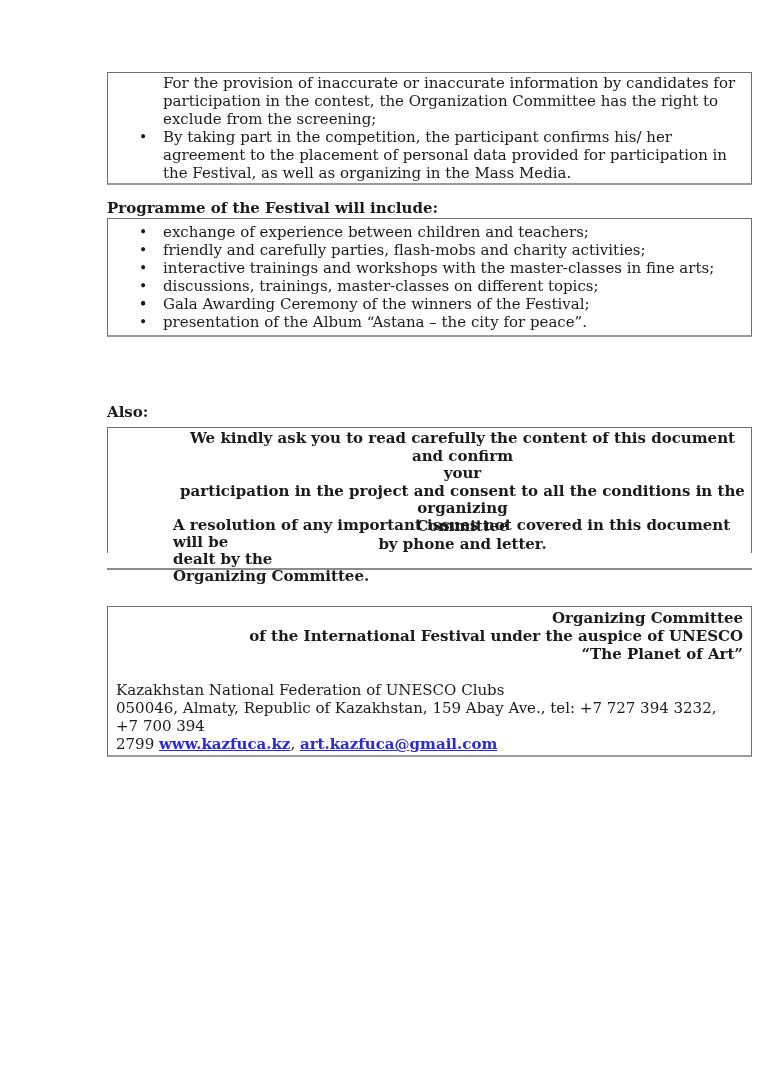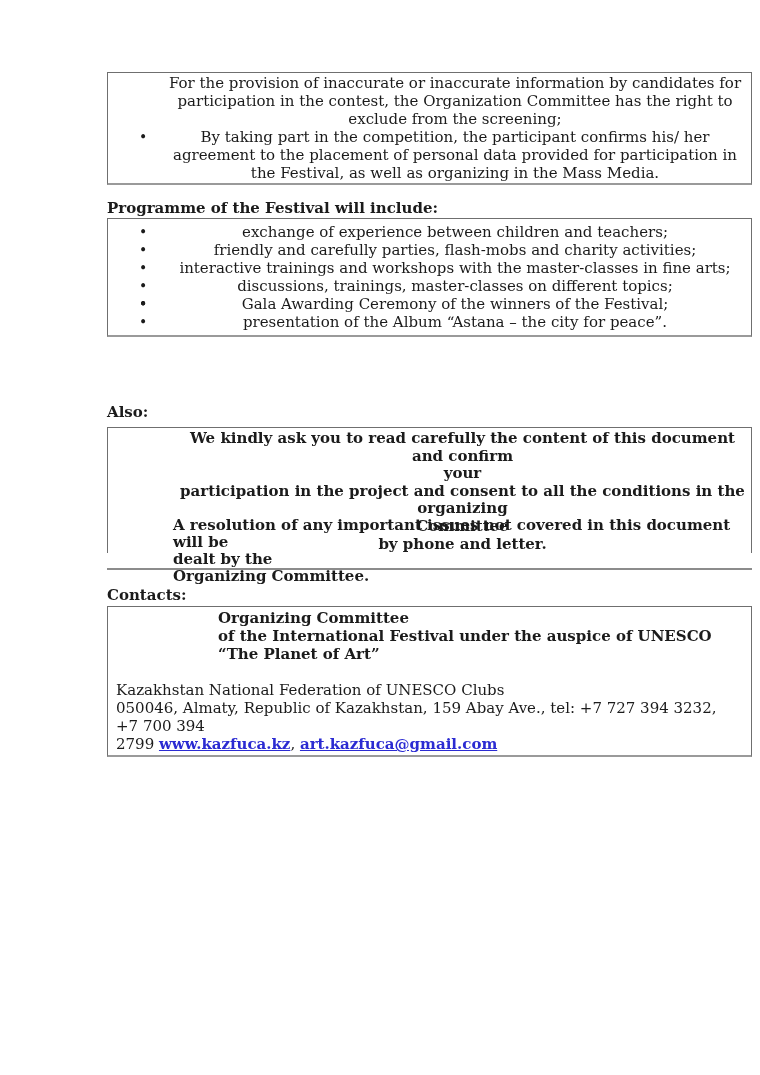--- a/index.html
+++ b/index.html
@@ -16,21 +16,21 @@
   }
   .abs { position: absolute; left: 107px; width: 645px; box-sizing: border-box; }
   .box {
     border: 1px solid var(--border, #6f6f6f);
     border-bottom-width: 2px;
     border-bottom-color: #9a9a9a;
     background: #ffffff;
   }
   .heading { font-weight: bold; }
   
-  .li { position: relative; padding-left: 55px; padding-right: 4px; text-align: center; }
+  .li { position: relative; padding-left: 55px; padding-right: 4px; }
   .li .marker {
     position: absolute; left: 31px; top: 0;
     font-size: 14px;
   }
   
   #notes-box { top: 72px; padding: 1px 0; }
   
   #programme-box { top: 218px; padding: 4px 0; }
   #programme-heading { top: 199px; }
   
@@ -51,21 +51,21 @@
     font-weight: bold;
     text-align: left;
     white-space: pre-line;
     line-height: 17px;
   }
   #also-rule { top: 568px; height: 2px; background: #8c8c8c; }
   
   #contacts-heading { top: 586px; }
   #contacts-box { top: 606px; padding: 2px 8px 2px 8px; }
   .org-title {
-    text-align: left;
+    text-align: right;
     font-weight: bold;
     white-space: pre-line;
     padding-left: 102px;
   }
   .blank-line { height: 18px; }
   .link {
     color: var(--link, #2626cf);
     font-weight: bold;
     text-decoration: underline;
     cursor: pointer;
@@ -125,21 +125,20 @@
   <div class="abs" id="also-boxed">We kindly ask you to read carefully the content of this document and confirm
 your
 participation in the project and consent to all the conditions in the organizing
 Committee
 by phone and letter.</div>
   <div class="abs" id="also-cont">A resolution of any important issues not covered in this document will be
 dealt by the
 Organizing Committee.</div>
   <div class="abs" id="also-rule"></div>
 
-  <div class="abs heading" id="contacts-heading">Contacts:</div>
   <section class="abs box" id="contacts-box">
     <div class="org-title">Organizing Committee
 of the International Festival under the auspice of UNESCO “The Planet of Art”</div>
     <div class="blank-line"></div>
     <div>Kazakhstan National Federation of UNESCO Clubs</div>
     <div>050046, Almaty, Republic of Kazakhstan, 159 Abay Ave., tel: +7 727 394 3232, +7 700 394</div>
     <div>
       <span>2799 </span><a class="link">www.kazfuca.kz</a><span>, </span><a class="link">art.kazfuca@gmail.com</a>
     </div>
   </section>

